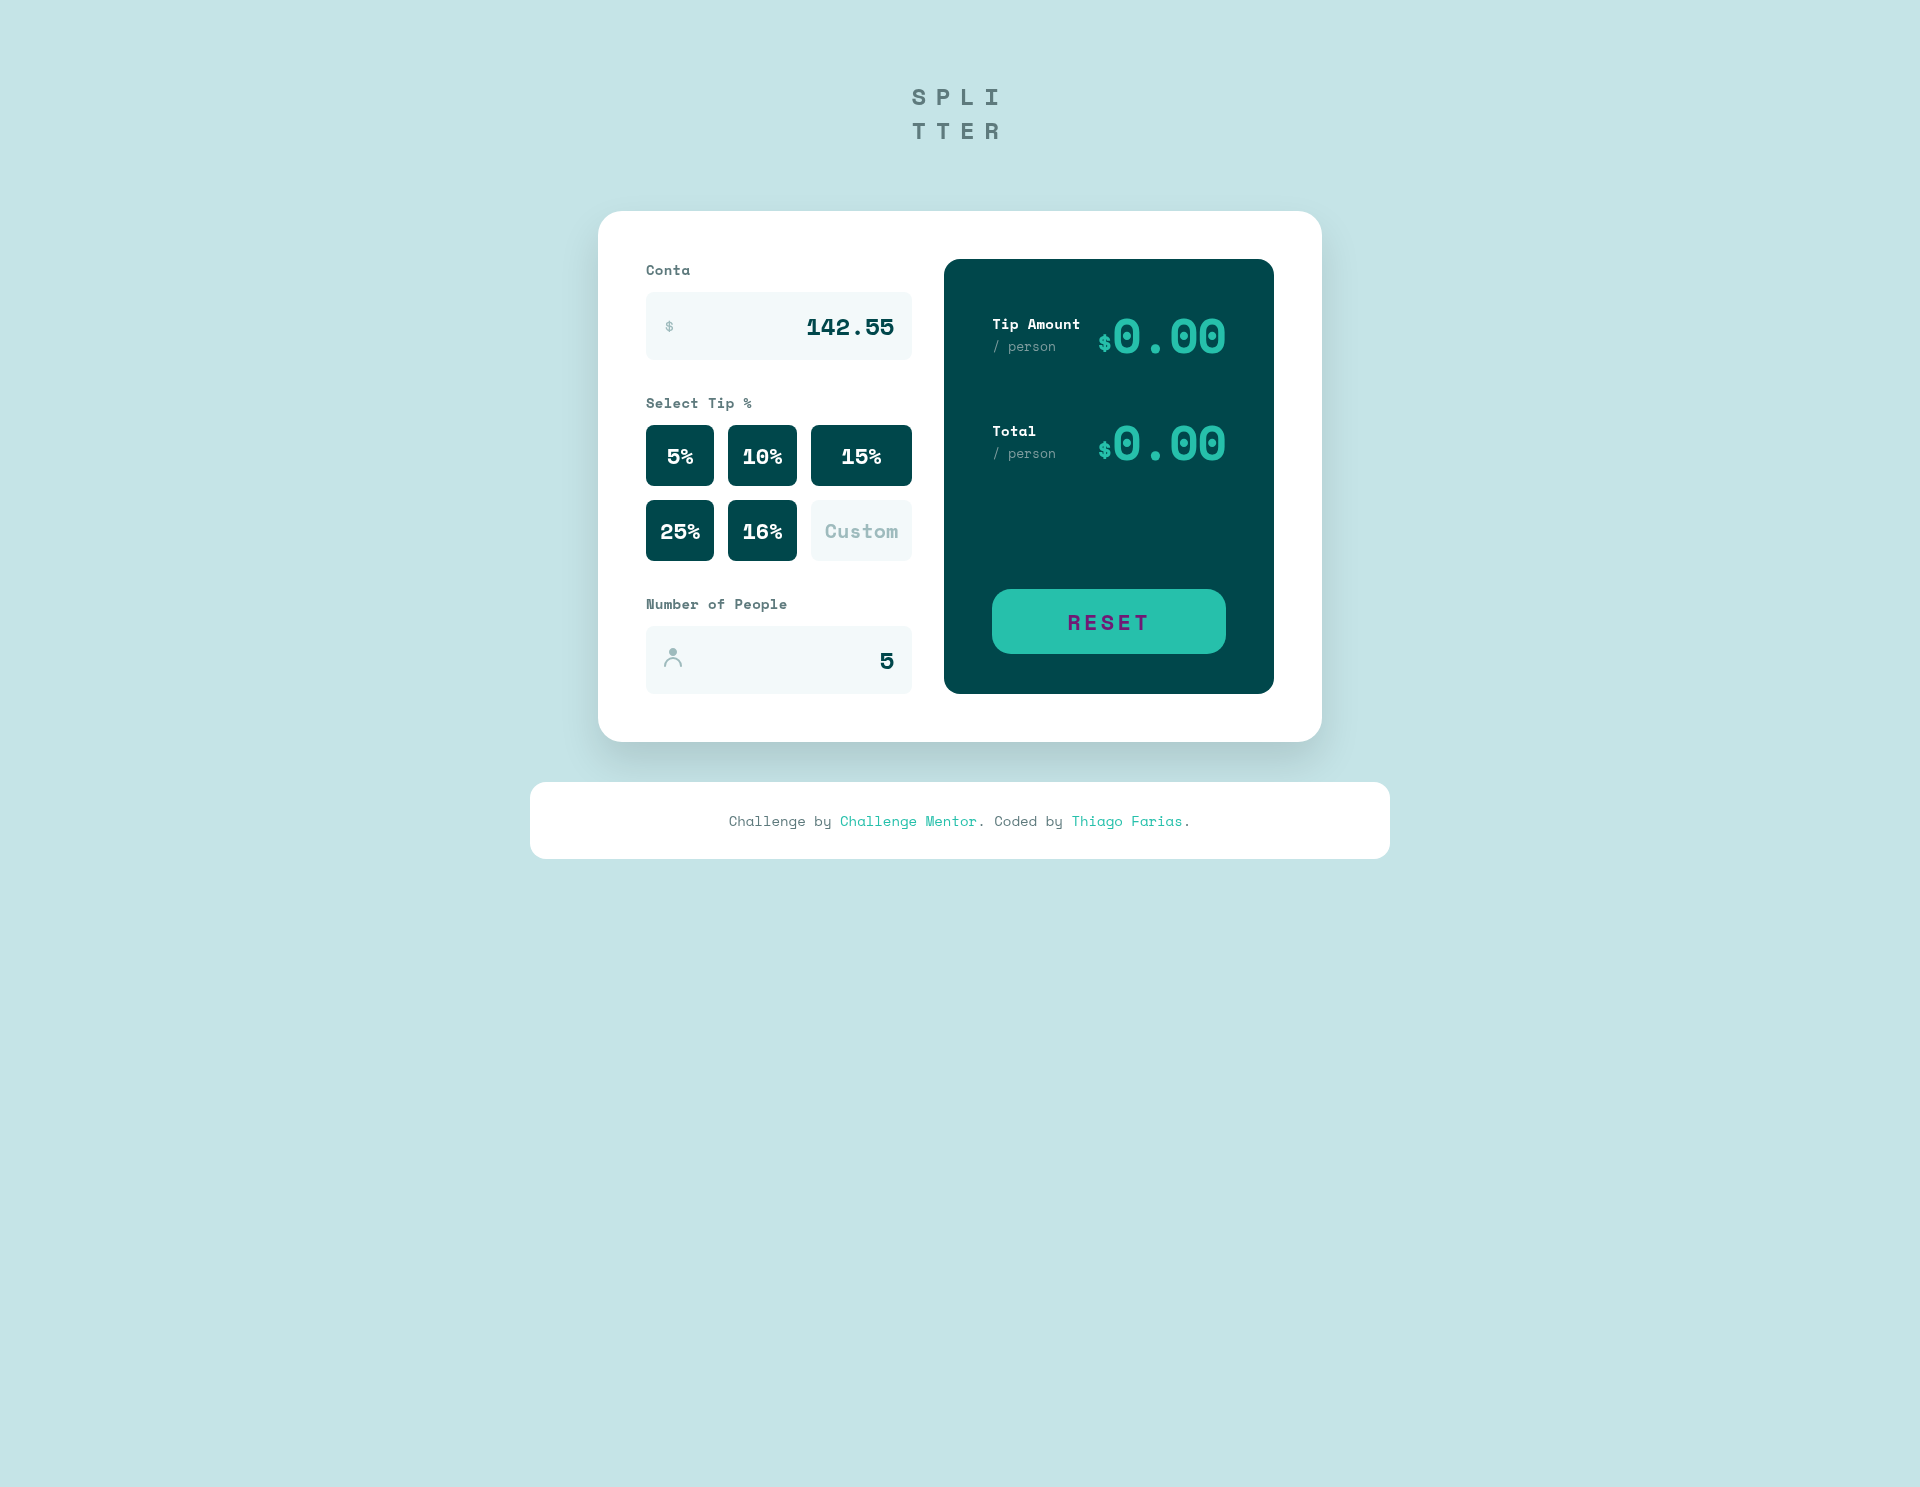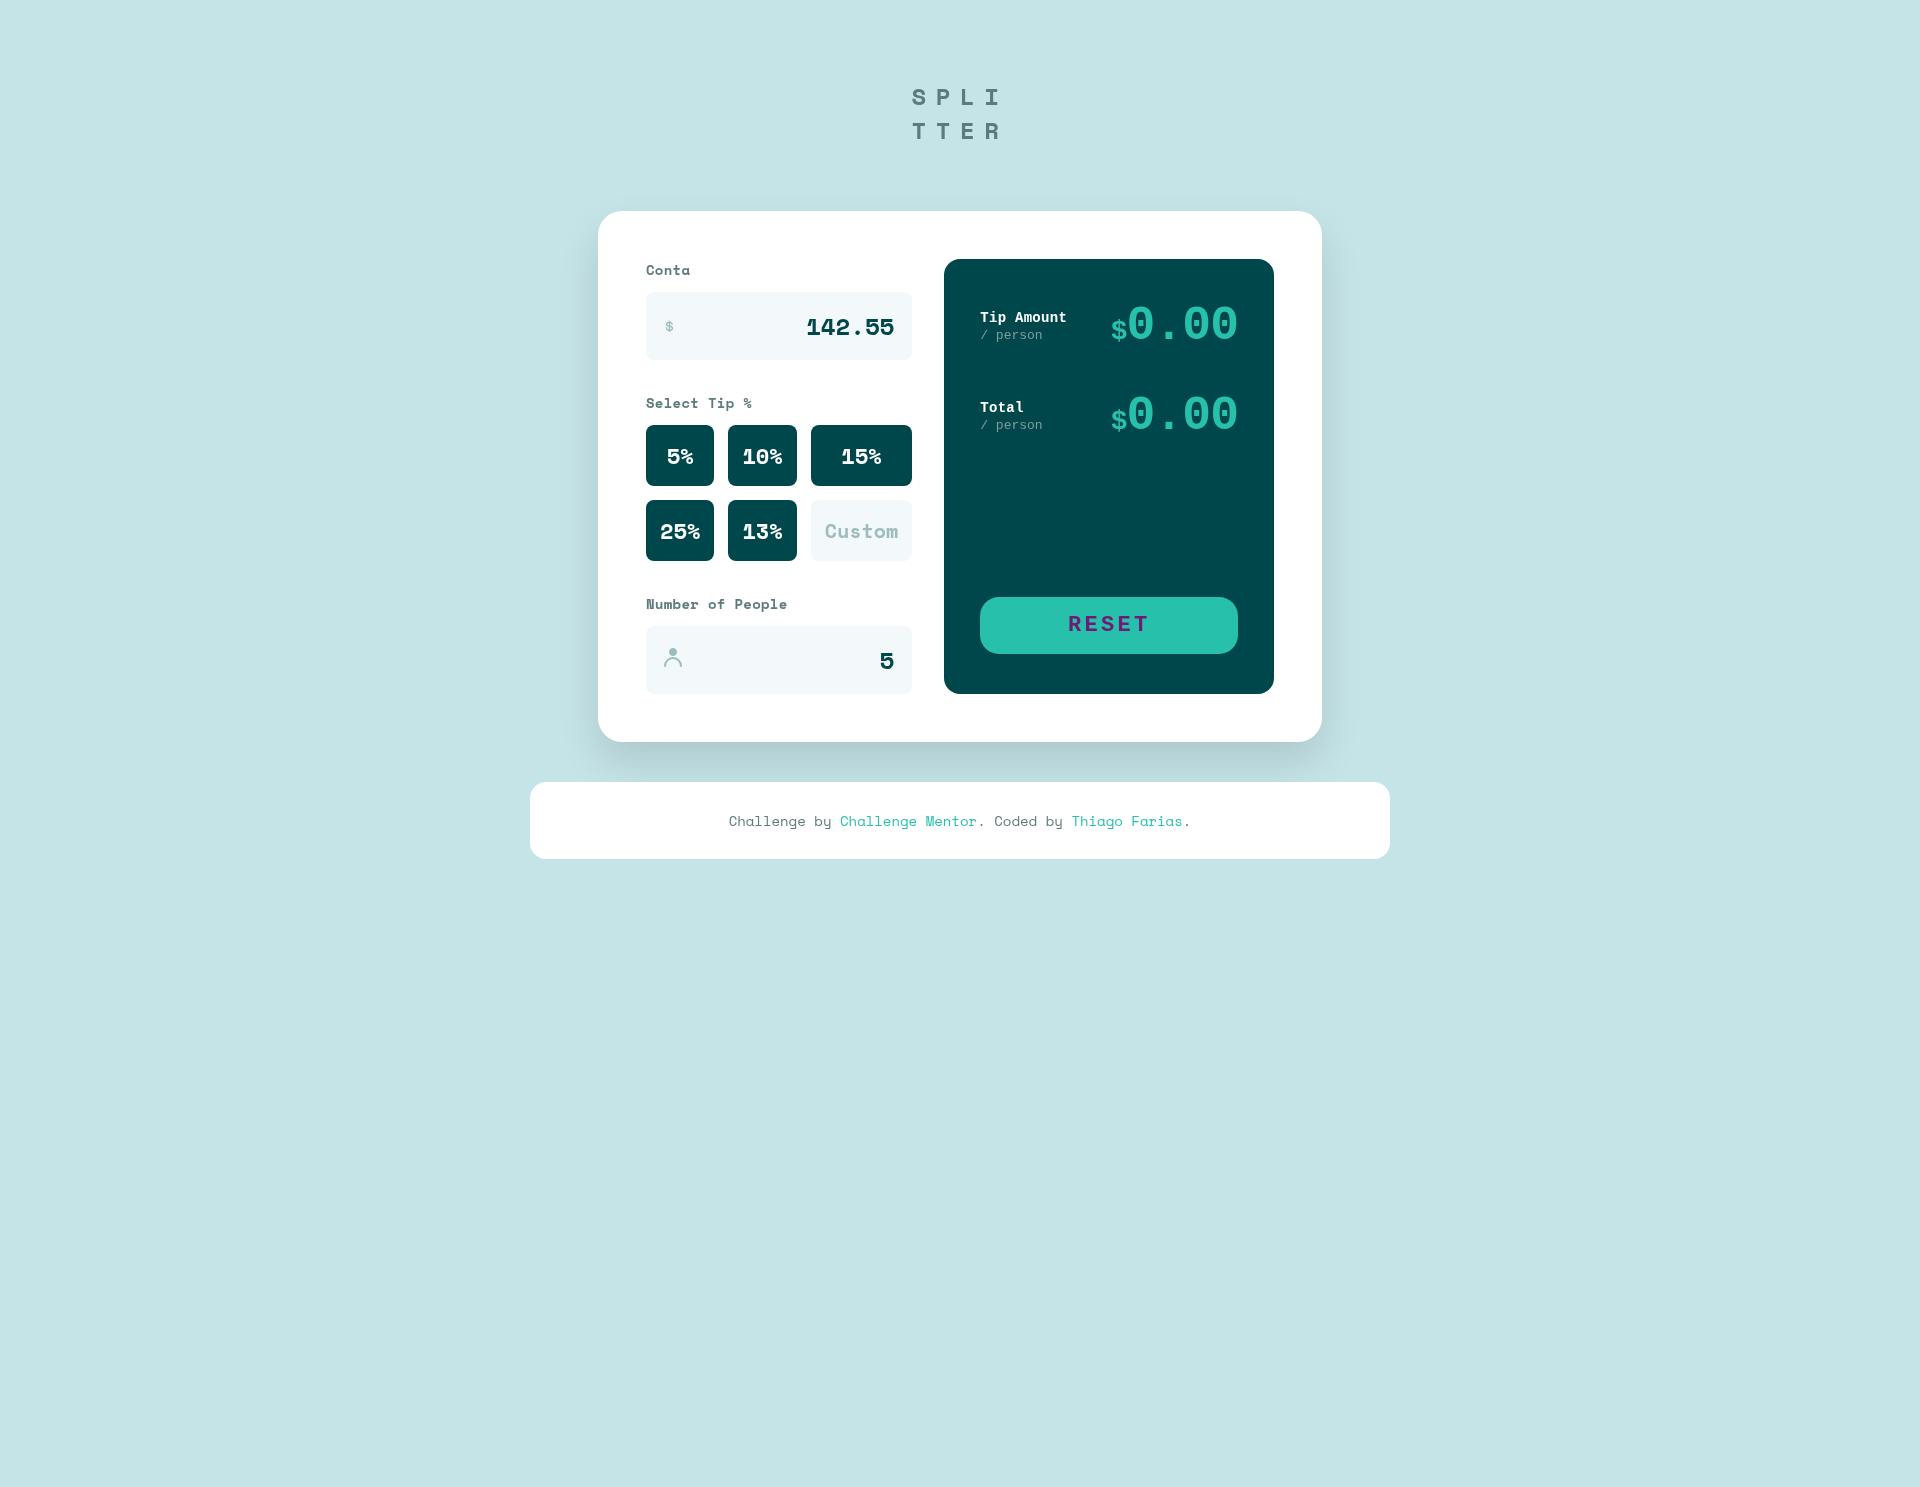--- a/index.html
+++ b/index.html
@@ -44,25 +44,24 @@
       flex: 1;
       display: flex;
       flex-direction: column;
       gap: 32px;
     }
 
     .right-panel {
       width: 380px;
       background-color: #00474b;
       border-radius: 16px;
-      padding: 40px 36px;
+      padding: 40px 48px;
       display: flex;
       flex-direction: column;
       justify-content: space-between;
-      font-family: Liberation Mono, monospace;
     }
 
     .field-label {
       font-size: 14px;
       font-weight: 700;
       color: #5e7a7d;
       margin-bottom: 12px;
       letter-spacing: 0.02em;
     }
 
@@ -218,21 +217,21 @@
       </div>
     </div>
 
     <div class="section-group">
       <label class="field-label">Select Tip %</label>
       <div class="tip-buttons">
         <button class="tip-btn">5%</button>
         <button class="tip-btn">10%</button>
         <button class="tip-btn">15%</button>
         <button class="tip-btn">25%</button>
-        <button class="tip-btn">13%</button>
+        <button class="tip-btn">16%</button>
         <button class="tip-btn custom">Custom</button>
       </div>
     </div>
 
     <div class="section-group">
       <label class="field-label">Number of People</label>
       <div class="input-wrapper">
         <span class="input-icon">
           <svg width="18" height="20" viewBox="0 0 18 20" fill="none">
             <path d="M9 9C11.2091 9 13 7.20914 13 5C13 2.79086 11.2091 1 9 1C6.79086 1 5 2.79086 5 5C5 7.20914 6.79086 9 9 9Z" fill="#9ebbbd"></path>

